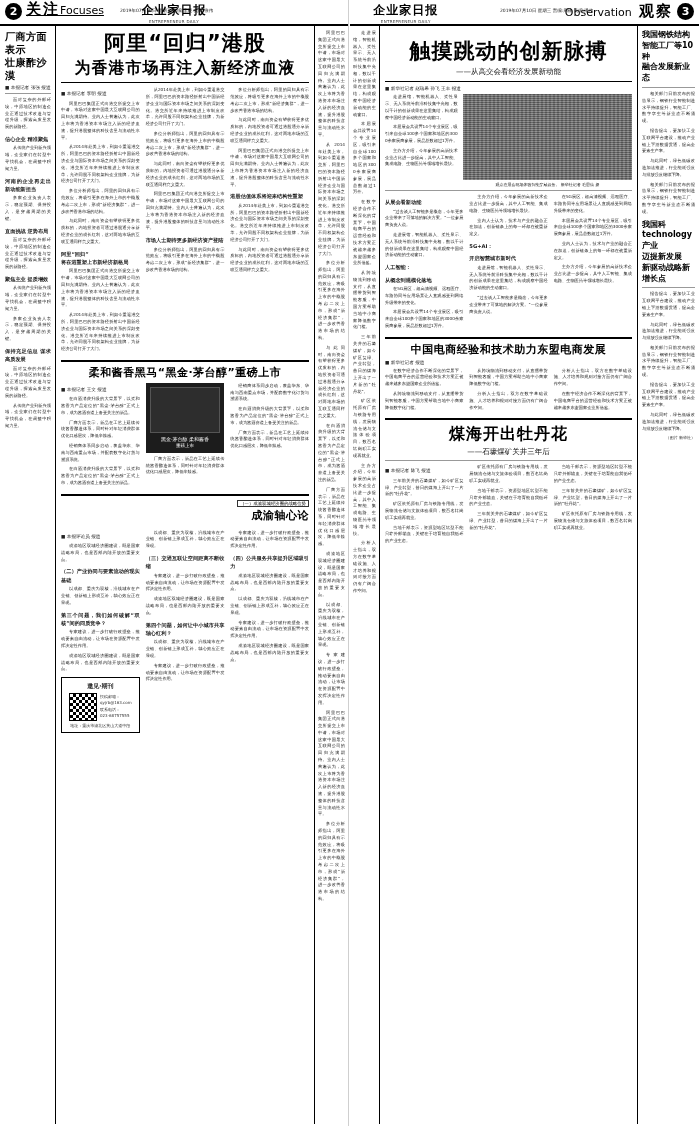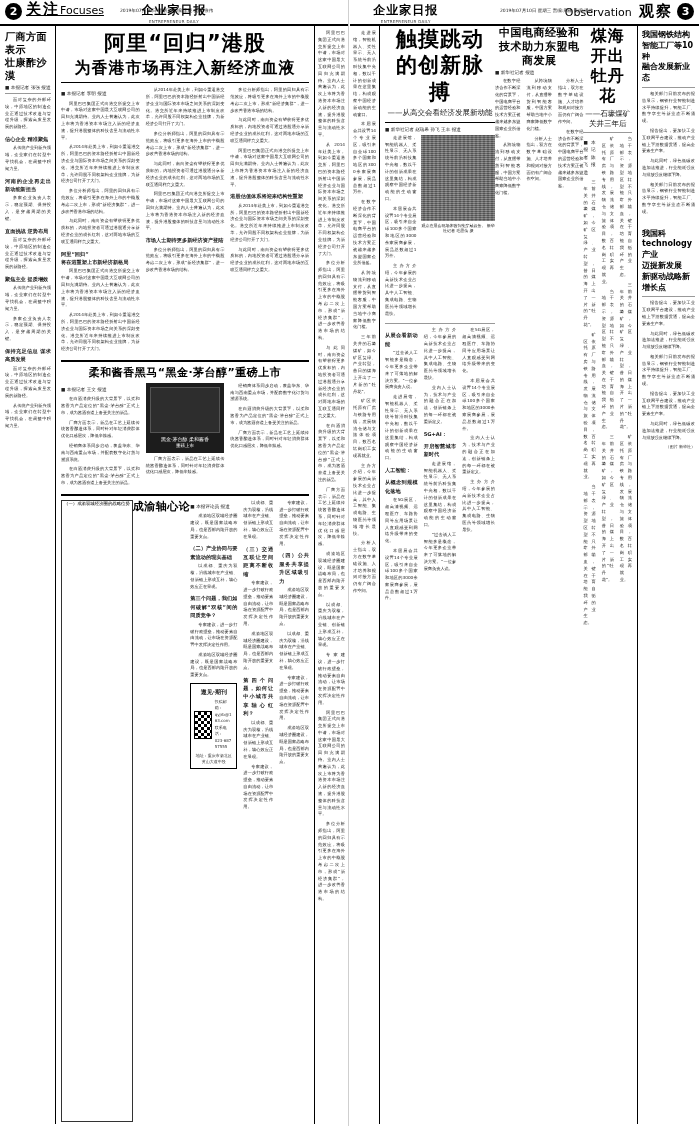--- a/index.html
+++ b/index.html
@@ -168,21 +168,21 @@
             <div class="col tx">
               <p>经销商体系同步启动，覆盖华东、华南与西南重点市场，并配套数字化订货与溯源系统。</p>
               <p>在白酒消费升级的大背景下，以柔和酱香为产品定位的“黑金·茅台醇”正式上市，成为酱酒赛道上备受关注的新品。</p>
               <p>厂商方面表示，新品在工艺上延续传统酱香酿造体系，同时针对年轻消费群体优化口感层次，降低辛辣感。</p>
             </div>
           </div>
         </div>
 
         <div class="rule-dbl"></div>
 
-        <div style="flex:1;display:flex;flex-direction:row;">
+        <div style="flex:1;display:flex;flex-direction:column;align-items:flex-end;">
           <div class="tag" style="margin-bottom:2px">（一）成渝双城经济圈的战略位势</div>
           <div class="hl hl-m">成渝轴心论</div>
           <div class="rule-thin"></div>
           <div class="cols" style="gap:6px;flex:1">
             <div class="col tx">
               <div class="byline">■ 本报评论员 报道</div>
               <p>成渝地区双城经济圈建设，既是国家战略布局，也是西部内陆开放的重要支点。</p>
               <div class="kicker">（二）产业协同与要素流动的现实基础</div>
               <p>以成都、重庆为双核，沿线城市在产业链、创新链上形成互补，轴心效应正在显现。</p>
               <div class="kicker">第三个问题，我们如何破解“双核”间的同质竞争？</div>
@@ -264,21 +264,21 @@
           <p>本届展会共设置14个专业展区，吸引来自全球100多个国家和地区的3000余家展商参展，展品总数超过1万件。</p>
           <p>在数字经济合作不断深化的背景下，中国电商平台的运营经验和技术方案正被越来越多东盟国家企业所借鉴。</p>
           <p>从跨境物流到移动支付，从直播带货到智能客服，中国方案帮助当地中小商家降低数字化门槛。</p>
           <p>三年前关井的石壕煤矿，如今矿区复绿、产业转型，昔日的煤海上开出了一片新的“牡丹花”。</p>
           <p>矿区依托原有厂房与铁路专用线，发展物流仓储与文旅体验项目，数百名转岗职工实现再就业。</p>
           <p>主办方介绍，今年参展的高新技术企业占比进一步提高，其中人工智能、集成电路、生物医药等领域增长最快。</p>
           <p>分析人士指出，双方在数字基础设施、人才培养和规则对接方面仍有广阔合作空间。</p>
         </div>
       </div>
 
-      <div style="flex:1;padding:0 5px 0 5px;box-sizing:border-box;display:flex;">
+      <div style="flex:1;padding:12px 5px 0 5px;box-sizing:border-box;display:flex;flex-direction:column;">
 
         <div>
           <div class="hl hl-xl">触摸跳动的创新脉搏</div>
           <div class="sub">——从高交会看经济发展新动能</div>
           <div class="rule"></div>
           <div class="byline">■ 新华社记者 赵瑞希 孙飞 王丰 报道</div>
 
           <div style="display:flex;gap:5px;">
             <div style="width:30%" class="tx">
               <p>走进展馆，智能机器人、柔性显示、无人系统等前沿科技集中亮相，数以千计的创新成果在这里集结，构成观察中国经济新动能的生动窗口。</p>
@@ -372,21 +372,21 @@
         <div class="hl" style="font-size:8px;white-space:pre-line;text-align:left;line-height:1.35">我国钢铁结构
 智能工厂等10种
 融合发展新业态</div>
         <div class="rule-thin"></div>
         <div class="tx">
           <p>相关部门日前发布的报告显示，钢铁行业智能制造水平持续提升，智能工厂、数字孪生等新业态不断涌现。</p>
           <p>报告提出，要加快工业互联网平台建设，推动产业链上下游数据贯通，提高全要素生产率。</p>
           <p>与此同时，绿色低碳改造加速推进，行业能耗强度与排放强度继续下降。</p>
           <p>相关部门日前发布的报告显示，钢铁行业智能制造水平持续提升，智能工厂、数字孪生等新业态不断涌现。</p>
         </div>
-        <div class="hl" style="font-size:8px;white-space:pre-line;text-align:left;line-height:1.35;margin-top:13px">我国科technology产业
+        <div class="hl" style="font-size:8px;white-space:pre-line;text-align:left;line-height:1.35;margin-top:4px">我国科technology产业
 迈提新发展
 新驱动战略新增长点</div>
         <div class="rule-thin"></div>
         <div class="tx">
           <p>报告提出，要加快工业互联网平台建设，推动产业链上下游数据贯通，提高全要素生产率。</p>
           <p>与此同时，绿色低碳改造加速推进，行业能耗强度与排放强度继续下降。</p>
           <p>相关部门日前发布的报告显示，钢铁行业智能制造水平持续提升，智能工厂、数字孪生等新业态不断涌现。</p>
           <p>报告提出，要加快工业互联网平台建设，推动产业链上下游数据贯通，提高全要素生产率。</p>
           <p>与此同时，绿色低碳改造加速推进，行业能耗强度与排放强度继续下降。</p>
         </div>

